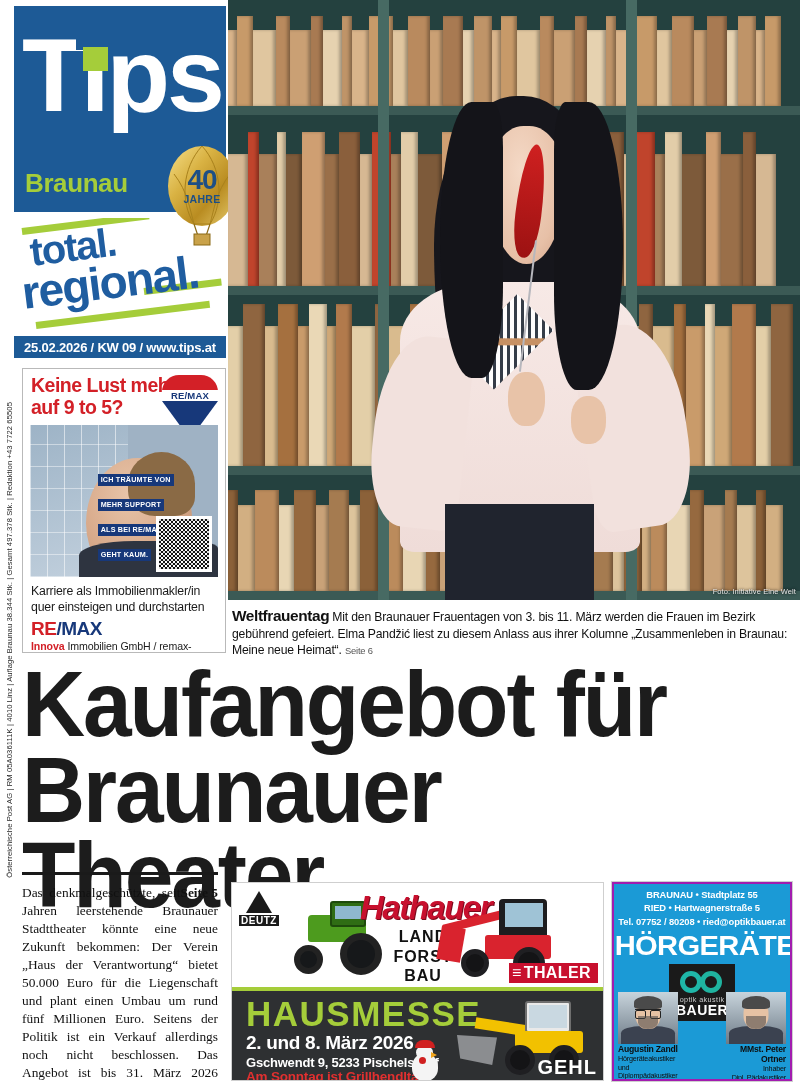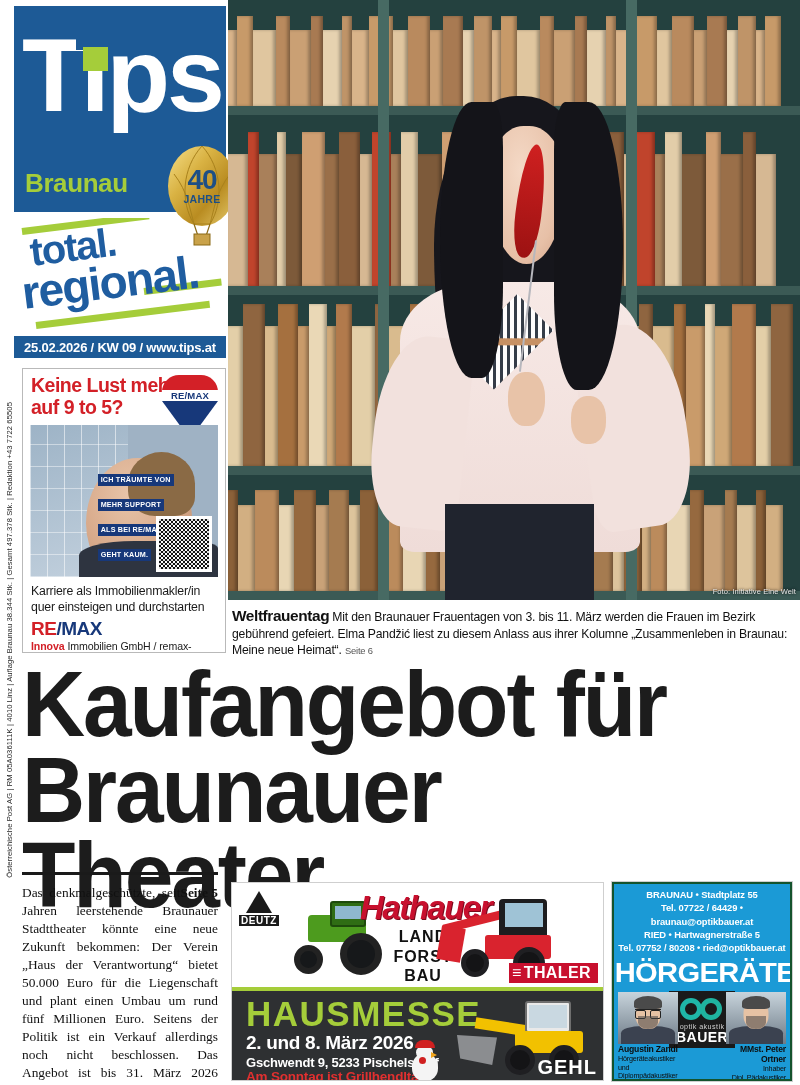--- a/index.html
+++ b/index.html
@@ -582,21 +582,21 @@
     font-size: 20px; font-weight: bold; color: #ffffff;
     letter-spacing: 1px;
   }
 
   
   .hoer-ad {
     position: absolute;
     left: 612px; top: 882px;
     width: 180px; height: 199px;
     background: #1b9ad6;
-    border: 2px solid #14532d;
+    border: 2px solid #a21caf;
     outline: 1px solid #cfcfcf;
     overflow: hidden;
     padding: 4px 4px 0 4px;
   }
   .hoer-contact {
     text-align: center;
     color: #ffffff;
     font-size: 9.4px;
     font-weight: bold;
     line-height: 1.42;
@@ -1026,21 +1026,20 @@
       <div class="gl-wheel-b"></div>
       <div class="gl-wheel-f"></div>
     </div>
     <div class="gehl-word">GEHL</div>
   </div>
 </div>
 
 <div class="hoer-ad">
   <div class="hoer-contact">
     <div>BRAUNAU • Stadtplatz 55</div>
-    <div>Tel. 07722 / 64429 • braunau@optikbauer.at</div>
     <div>RIED • Hartwagnerstraße 5</div>
     <div>Tel. 07752 / 80208 • ried@optikbauer.at</div>
   </div>
 
   <div class="hoer-title">HÖRGERÄTE</div>
 
   <div class="bauer-logo">
     <div class="bauer-rings">
       <div class="ring r1"></div>
       <div class="ring r2"></div>

